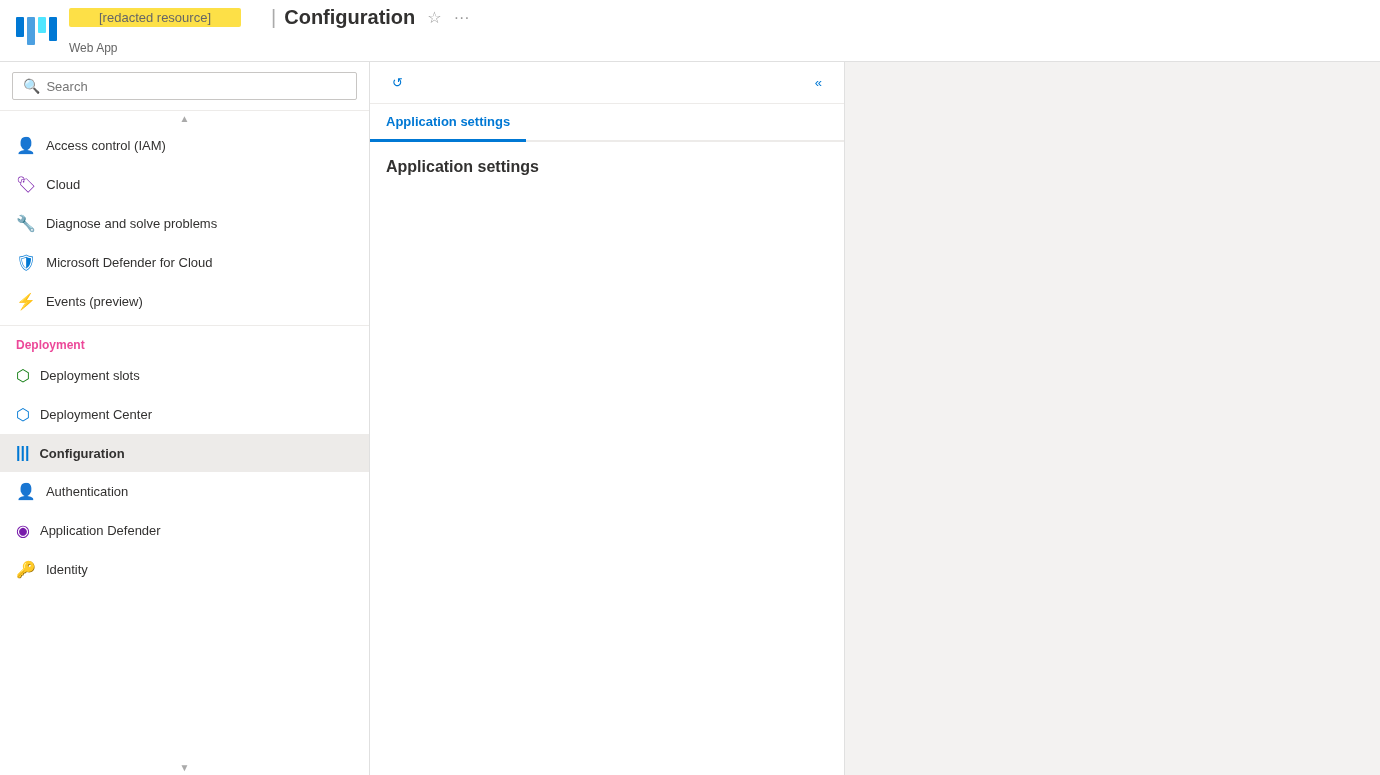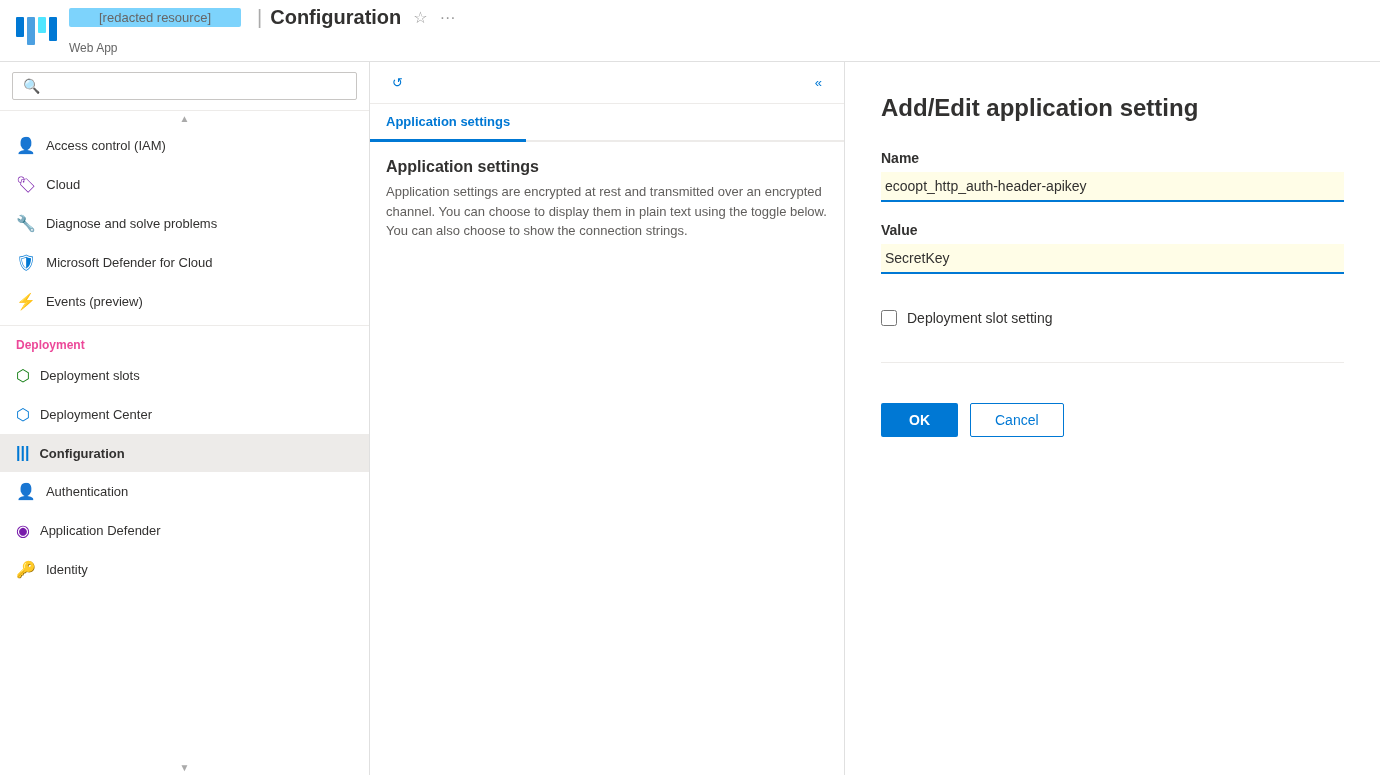--- a/index.html
+++ b/index.html
@@ -12,21 +12,21 @@
     }
     .topbar-logo {
       display: flex; flex-direction: column; align-items: center; margin-right: 12px;
     }
     .logo-bars { display: flex; gap: 3px; }
     .logo-bar { width: 8px; border-radius: 1px; }
     .logo-bar.b1 { height: 20px; background: #0078d4; }
     .logo-bar.b2 { height: 28px; background: #0078d4; opacity: 0.7; }
     .logo-bar.b3 { height: 16px; background: #50e6ff; }
     .logo-bar.b4 { height: 24px; background: #0078d4; }
-    .topbar-resource { color: #666; font-size: 13px; margin-right: 8px; background: #7dd3fc; padding: 2px 30px; border-radius: 2px; }
+    .topbar-resource { color: #666; font-size: 13px; margin-right: 22px; background: #fde047; padding: 2px 30px; border-radius: 2px; }
     .topbar-sep { color: #aaa; font-size: 20px; margin: 0 8px; }
     .topbar-title { font-size: 20px; font-weight: 600; color: #323130; }
     .topbar-icon { color: #999; margin-left: 12px; cursor: pointer; font-size: 16px; }
     .topbar-subtitle { font-size: 12px; color: #666; margin-top: 12px; }
     .topbar-left { display: flex; flex-direction: column; }
     .topbar-title-row { display: flex; align-items: center; }
 
     
     .main-layout { display: flex; flex: 1; overflow: hidden; }
 
@@ -125,20 +125,21 @@
     <div class="topbar-subtitle">Web App</div>
   </div>
 </div>
 
 <div class="main-layout">
 
   <div class="sidebar">
     <div class="sidebar-search-wrap">
       <div class="sidebar-search">
         <span class="search-icon-svg">🔍</span>
+        <input type="text" placeholder="Search" style="">
       </div>
     </div>
 
     <div class="sidebar-scroll-up">▲</div>
 
     <div class="sidebar-items">
 
       <div class="sidebar-item">
         <span style="color:#0078d4; font-size:16px;">👤</span>
         <span>Access control (IAM)</span>
@@ -203,44 +204,18 @@
           <span>«</span>
         </button>
       </div>
 
       <div class="config-tabs">
         <div class="config-tab active">Application settings</div>
       </div>
 
       <div class="config-content">
         <div class="config-section-title">Application settings</div>
-        <div class="config-desc">Application settings are encrypted at rest and transmitted over an encrypted channel. You can choose to display them in plain text using the toggle below. You can also choose to show the connection strings.</div>
-      </div>
-    </div>
-
-    <div class="edit-panel">
-      <div class="edit-title">Add/Edit application setting</div>
-
-      <div class="form-field">
-        <label class="form-label">Name</label>
-        <input class="form-input" type="text" value="ecoopt_http_auth-header-apikey" style="">
-      </div>
-
-      <div class="form-field">
-        <label class="form-label">Value</label>
-        <input class="form-input" type="text" value="SecretKey" style="">
-      </div>
-
-      <div class="checkbox-row">
-        <input type="checkbox" id="dep-slot" style="">
-        <label class="checkbox-label" for="dep-slot">Deployment slot setting</label>
-      </div>
-
-      <hr class="form-divider">
-
-      <div class="btn-row">
-        <button class="btn-ok">OK</button>
-        <button class="btn-cancel">Cancel</button>
-      </div>
-    </div>
+      </div>
+    </div>
+
 
   </div>
 </div>
 
 </body></html>

